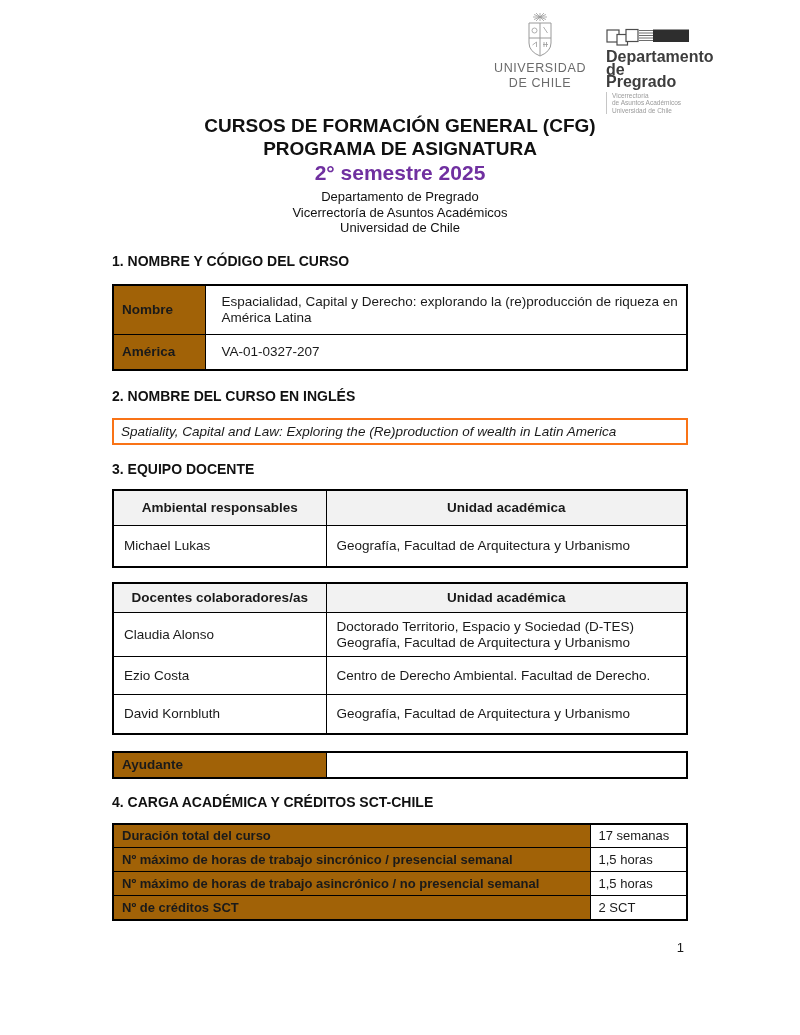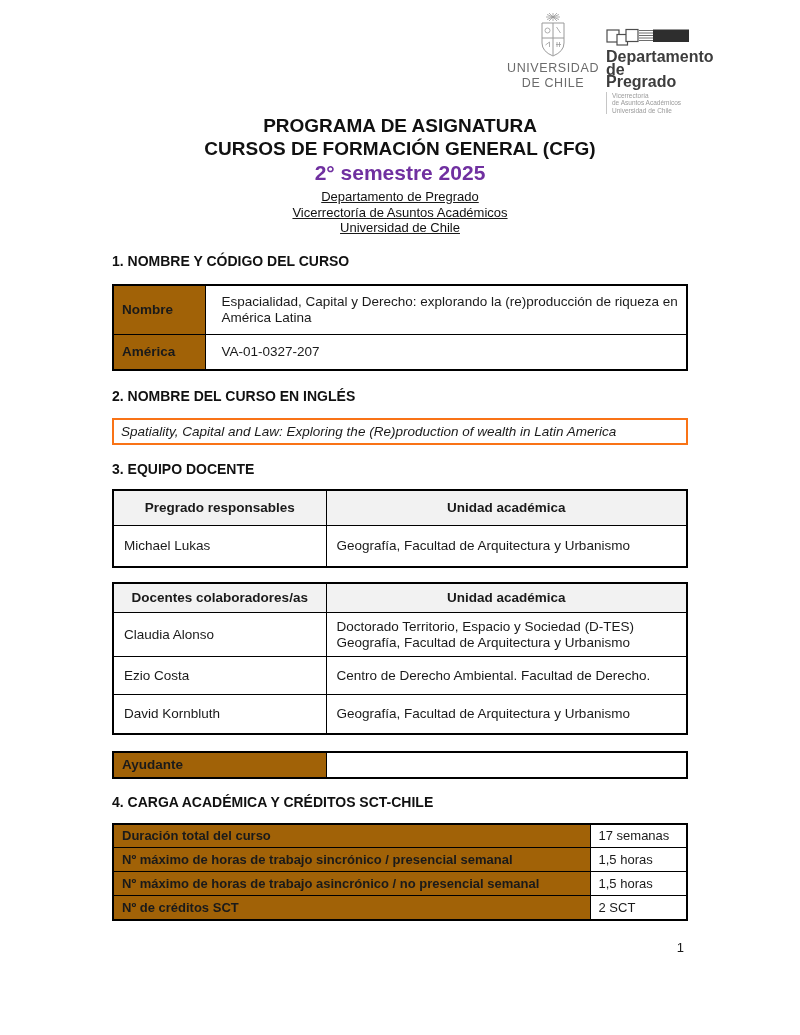--- a/index.html
+++ b/index.html
@@ -9,38 +9,38 @@
     width:800px; height:1035px;
     background:#fff;
     font-family:"Liberation Sans", sans-serif;
     color:#1a1a1a;
     overflow:hidden;
   }
 
   
   .logos-row {
     display:flex; justify-content:flex-end; align-items:flex-start;
-    padding:12px 106px 0 0; gap:7px; height:90px;
+    padding:12px 106px 0 0; gap:20px; height:90px;
   }
   .uchile-logo { text-align:center; width:92px; }
   .uchile-logo .crest { display:block; margin:0 auto; }
   .uchile-name { font-size:12.5px; line-height:14px; color:#6b6b6b; letter-spacing:0.6px; margin-top:1px; }
   .pregrado-logo { width:88px; padding-top:16px; }
   .pregrado-title { font-size:16px; font-weight:bold; color:#3d3d3d; line-height:12.5px; margin-top:0; }
   .pregrado-sub {
     margin-top:3px; padding-left:5px; border-left:1px solid #c6c6c6;
     font-size:6.5px; line-height:7.5px; color:#9a9a9a;
   }
 
   
   .title-block { text-align:center; margin-top:24px; }
   .title-main { font-size:19px; font-weight:bold; line-height:23px; color:#111; }
   .title-semester { font-size:21px; font-weight:bold; line-height:26px; }
   .title-sub { font-size:13px; line-height:15.5px; color:#111; }
-  .title-sub-wrap { margin-top:3px;text-decoration:underline; }
+  .title-sub-wrap { margin-top:3px; }
 
   
   .content { width:576px; margin-left:112px; }
   .sec-heading { font-size:14px; font-weight:bold; line-height:17px; color:#111; }
   .h1m { margin-top:17px; }
   .h2m { margin-top:17px; }
   .h3m { margin-top:16px; }
   .h4m { margin-top:15px; }
 
   table { border-collapse:collapse; width:576px; table-layout:fixed; }
@@ -139,22 +139,22 @@
       <div class="pregrado-title">de Pregrado</div>
       <div class="pregrado-sub">
         <div>Vicerrectoría</div>
         <div>de Asuntos Académicos</div>
         <div>Universidad de Chile</div>
       </div>
     </div>
   </div>
 
   <div class="title-block">
+    <div class="title-main">CURSOS DE FORMACIÓN GENERAL (CFG)</div>
     <div class="title-main">PROGRAMA DE ASIGNATURA</div>
-    <div class="title-main">CURSOS DE FORMACIÓN GENERAL (CFG)</div>
     <div class="title-semester" style="color: rgb(112, 48, 160);">2° semestre 2025</div>
     <div class="title-sub-wrap">
       <div class="title-sub">Departamento de Pregrado</div>
       <div class="title-sub">Vicerrectoría de Asuntos Académicos</div>
       <div class="title-sub">Universidad de Chile</div>
     </div>
   </div>
 
   <div class="content">
 
@@ -181,21 +181,21 @@
 
     <div class="sec-heading h3m">3. EQUIPO DOCENTE</div>
 
     <table class="t-resp">
       <colgroup>
           <col style="width:213px">
           <col>
         </colgroup>
       <tbody>
           <tr>
-        <th>Pregrado responsables</th>
+        <th>Ambiental responsables</th>
         <th>Unidad académica</th>
       </tr>
       <tr>
         <td>Michael Lukas</td>
         <td>Geografía, Facultad de Arquitectura y Urbanismo</td>
       </tr>
     </tbody>
       </table>
 
     <table class="t-colab">

